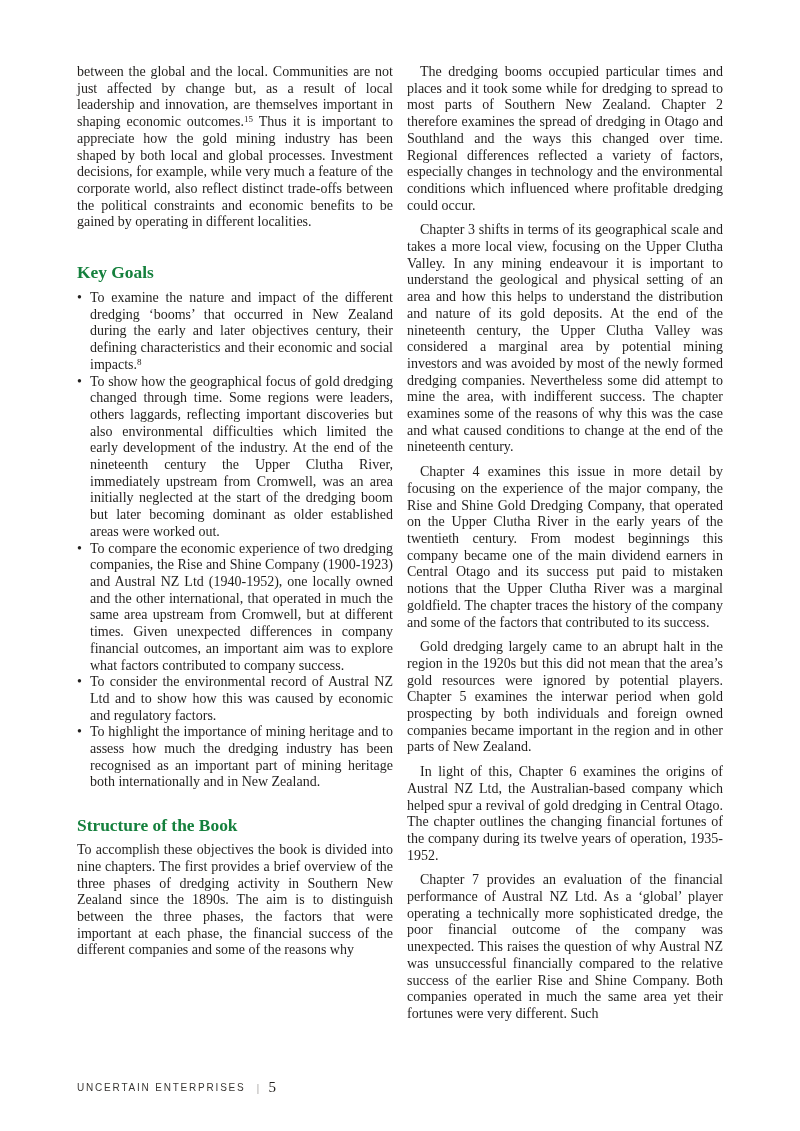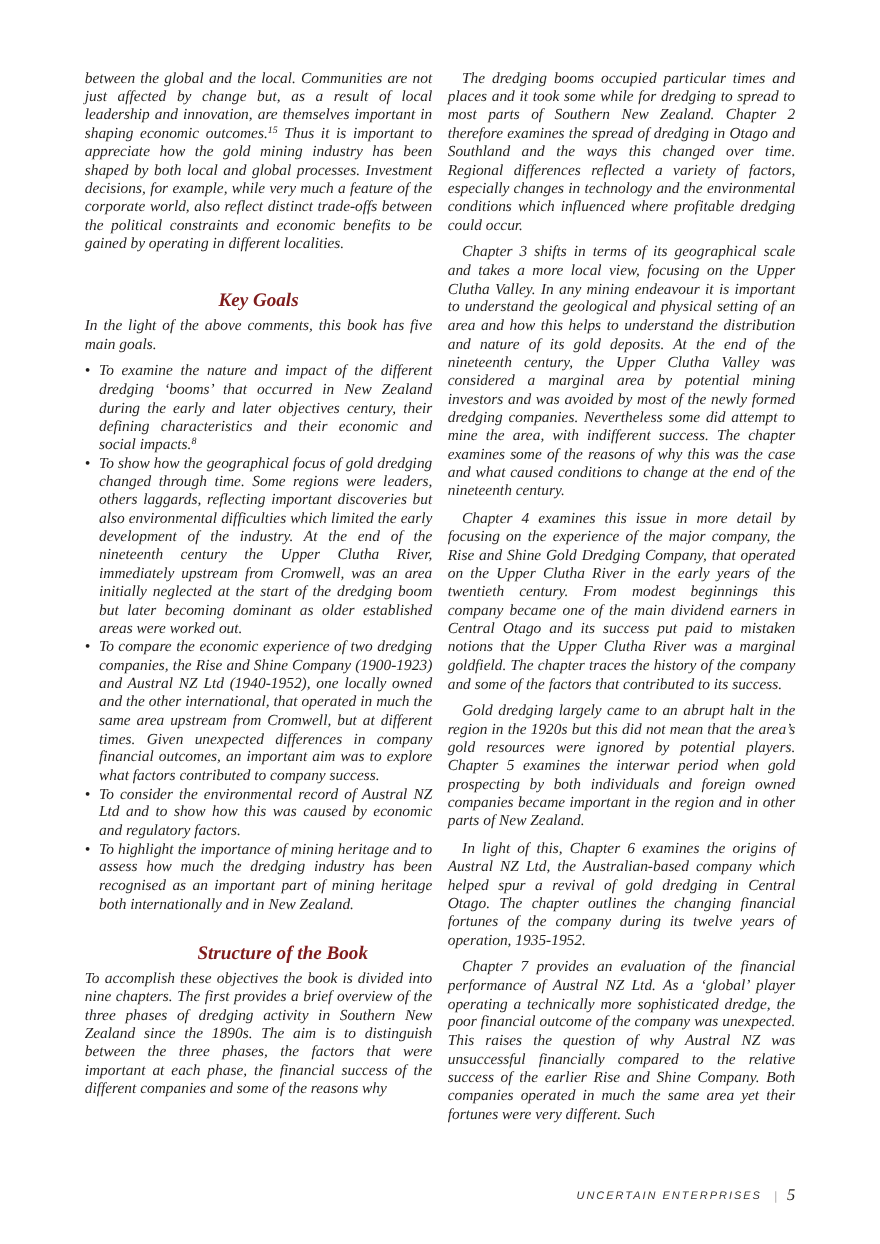--- a/index.html
+++ b/index.html
@@ -7,21 +7,20 @@
     width: 800px; height: 1131px;
     background: #ffffff;
     font-family: "Liberation Serif", serif;
     color: #211f1d;
   }
   .page {
     position: relative;
     width: 800px; height: 1131px;
     overflow: hidden;
     background: #ffffff;
-    font-style: italic;
   }
   .columns {
     position: absolute;
     top: 64px; left: 77px;
     display: flex;
     gap: 14px;
   }
   .col {
     width: 316px;
     font-size: 14px;
@@ -29,24 +28,24 @@
     text-align: justify;
   }
   .para { margin: 0; }
   .para + .para { margin-top: 8px; }
   .indent { text-indent: 13px; }
   h2.section {
     font-size: 17.4px;
     line-height: 20px;
     font-weight: bold;
     margin: 31px 0 7px 0;
-    text-align: center;
-    color: #7f1d1d;
+    text-align: left;
+    color: #15803d;
   }
-  h2.section-tight { margin-top: 24px; margin-left: 44px; }
+  h2.section-tight { margin-top: 24px; }
   ul.goals {
     list-style: none;
     margin: 8px 0 0 0;
     padding: 0;
   }
   ul.goals li {
     position: relative;
     padding-left: 13px;
     margin: 0;
   }
@@ -60,21 +59,20 @@
     vertical-align: baseline;
     position: relative;
     top: -0.45em;
   }
   .footer {
     position: absolute;
     top: 1079px;
     left: 77px;
     width: 646px;
     display: flex;
-    justify-content: flex-end;
     align-items: center;
   }
   .running-title {
     font-family: "Liberation Sans", sans-serif;
     font-size: 10px;
     letter-spacing: 1.8px;
     color: #393633;
   }
   .footer .sep {
     color: #b0aeac;
@@ -95,21 +93,20 @@
 <div class="page">
 
   <div class="columns">
 
     <div class="col">
 
       <p class="para"><span>between the global and the local. Communities are not just affected by change but, as a result of local leadership and innovation, are themselves important in shaping economic outcomes.</span><sup class="fn">15</sup><span> Thus it is important to appreciate how the gold mining industry has been shaped by both local and global processes. Investment decisions, for example, while very much a feature of the corporate world, also reflect distinct trade-offs between the political constraints and economic benefits to be gained by operating in different localities.</span></p>
 
       <h2 class="section">Key Goals</h2>
 
-      <p class="para">In the light of the above comments, this book has five main goals.</p>
 
       <ul class="goals">
         <li><span class="marker">•</span><span>To examine the nature and impact of the different dredging ‘booms’ that occurred in New Zealand during the early and later objectives century, their defining characteristics and their economic and social impacts.</span><sup class="fn">8</sup></li>
         <li><span class="marker">•</span><span>To show how the geographical focus of gold dredging changed through time. Some regions were leaders, others laggards, reflecting important discoveries but also environmental difficulties which limited the early development of the industry. At the end of the nineteenth century the Upper Clutha River, immediately upstream from Cromwell, was an area initially neglected at the start of the dredging boom but later becoming dominant as older established areas were worked out.</span></li>
         <li><span class="marker">•</span><span>To compare the economic experience of two dredging companies, the Rise and Shine Company (1900-1923) and Austral NZ Ltd (1940-1952), one locally owned and the other international, that operated in much the same area upstream from Cromwell, but at different times. Given unexpected differences in company financial outcomes, an important aim was to explore what factors contributed to company success.</span></li>
         <li><span class="marker">•</span><span>To consider the environmental record of Austral NZ Ltd and to show how this was caused by economic and regulatory factors.</span></li>
         <li><span class="marker">•</span><span>To highlight the importance of mining heritage and to assess how much the dredging industry has been recognised as an important part of mining heritage both internationally and in New Zealand.</span></li>
       </ul>
 
       <h2 class="section section-tight">Structure of the Book</h2>

